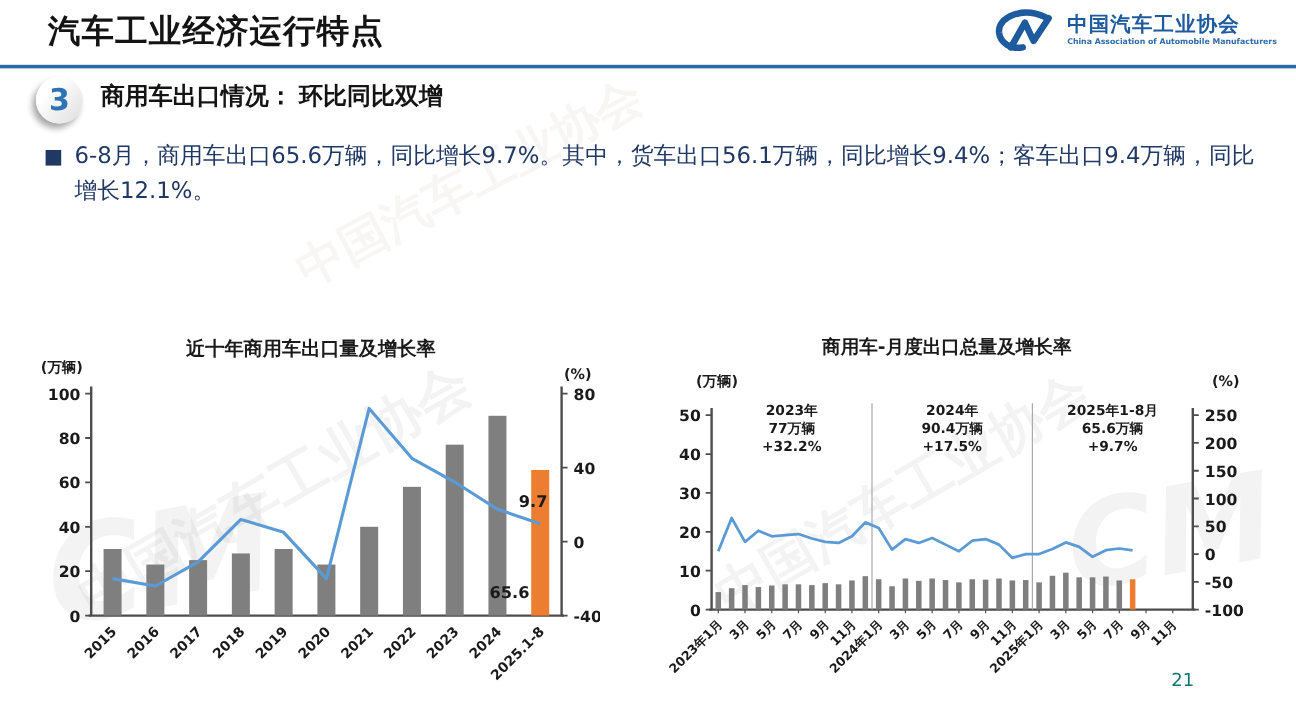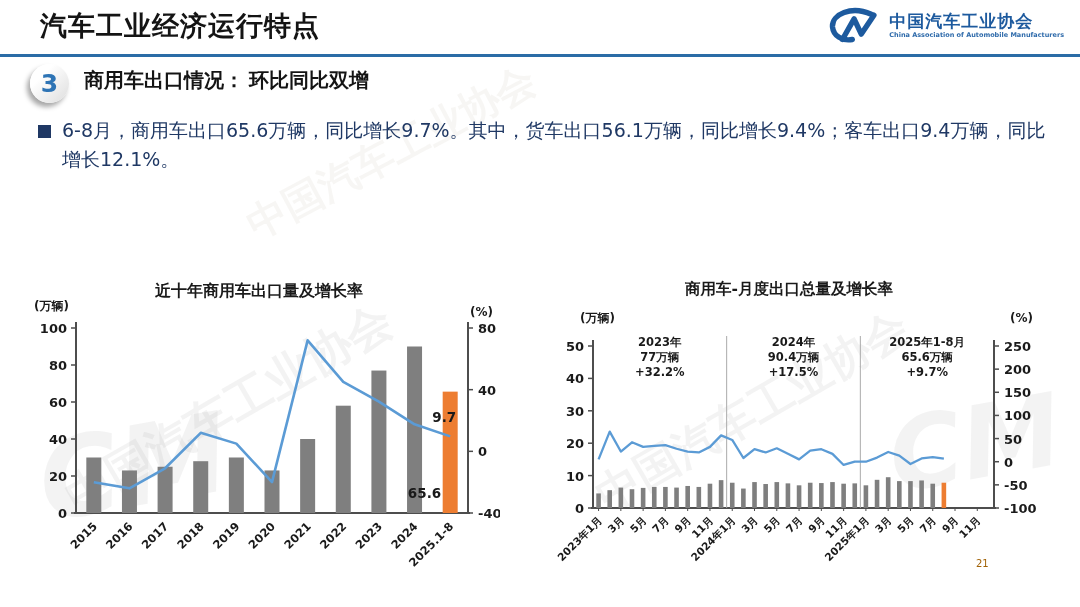--- a/index.html
+++ b/index.html
@@ -18,21 +18,21 @@
   .section-line{position:absolute;left:84px;top:67px;white-space:nowrap;}
   .section-title{font-size:20px;font-weight:700;color:#141414;}
   .section-subtitle{font-size:20px;font-weight:700;color:#141414;font-family:Liberation Serif, serif;}
   .bullets{position:absolute;left:38px;top:116px;width:1012px;margin:0;padding:0;list-style:none;
            color:#1f3864;font-size:19px;line-height:1.55;font-weight:500;}
   .bullet{display:flex;gap:11px;margin-bottom:13px;}
   .bullet-square{flex:none;width:13px;height:13px;background:#1f3864;margin-top:9px;}
   .chart{position:absolute;}
   .chart-left{left:22px;top:276px;width:478px;height:300px;}
   .chart-right{left:544px;top:276px;width:514px;height:300px;}
-  .page-number{position:absolute;left:976px;top:558px;font-size:10px;color:#a16207;}
+  .page-number{position:absolute;left:976px;top:558px;font-size:15px;color:#0f766e;}
   .wm{position:absolute;color:rgba(120,120,120,0.09);font-weight:700;pointer-events:none;
       white-space:nowrap;transform-origin:left center;}
   .wm-cm{font-style:italic;font-weight:700;color:rgba(140,140,140,0.10);}
   svg{display:block;}
 </style>
 </head>
 <body>
 
 <div class="slide">
 

